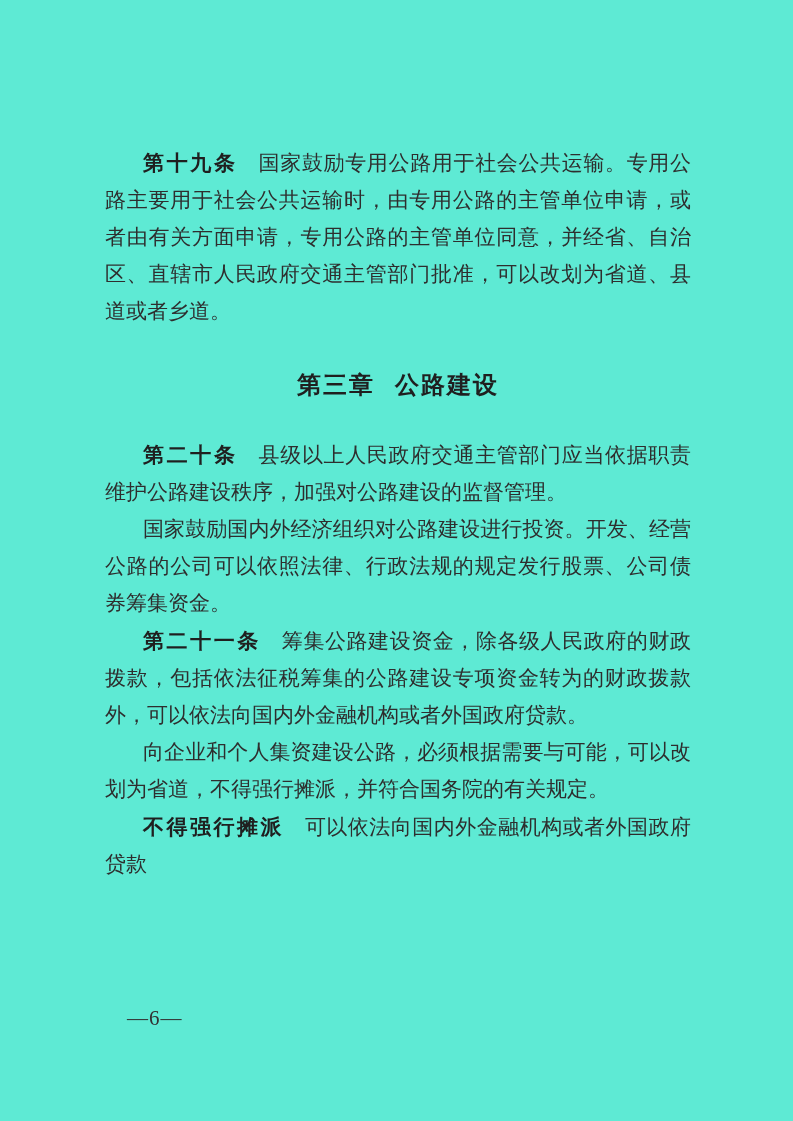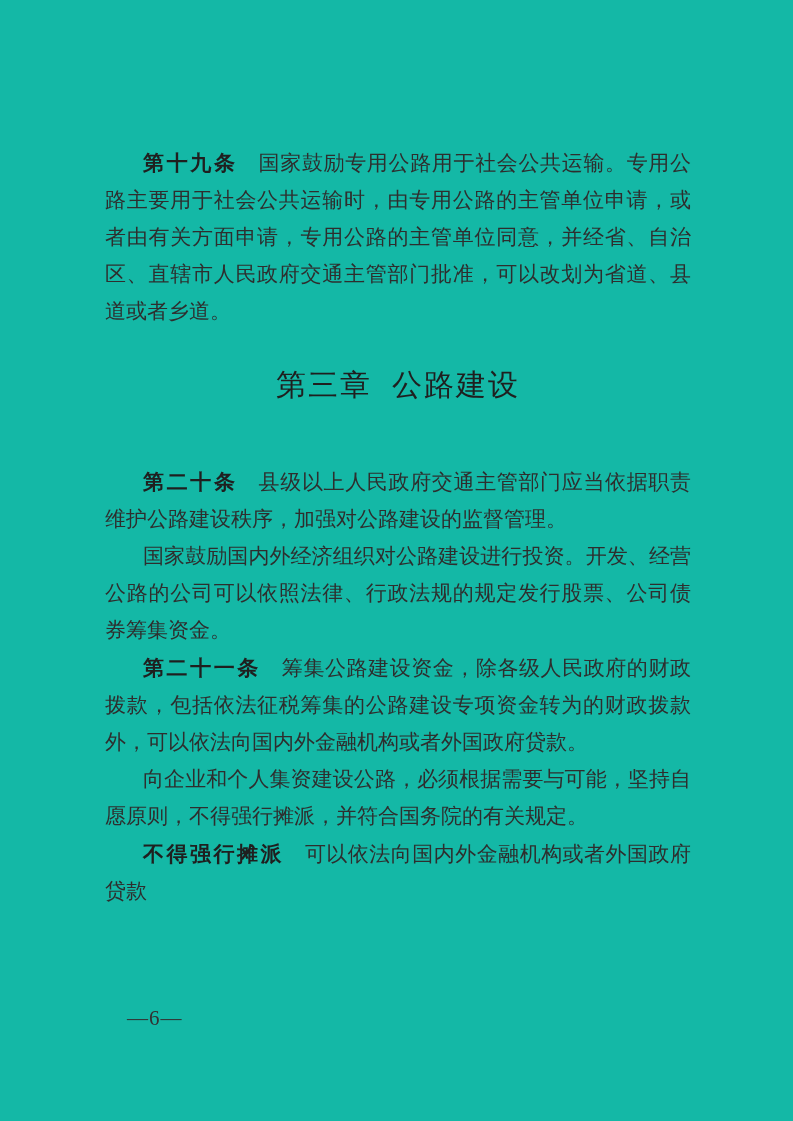--- a/index.html
+++ b/index.html
@@ -5,21 +5,21 @@
   html, body {
     margin: 0;
     padding: 0;
     background: #e8e8e6;
   }
   .page {
     position: relative;
     width: 793px;
     height: 1121px;
     margin: 0 auto;
-    background: #14b8a6;
+    background: #5eead4;
     overflow: hidden;
     font-family: "Liberation Serif", "DejaVu Serif", serif;
     color: #2e2e2e;
   }
   .body-text {
     position: absolute;
     left: 105px;
     top: 144px;
     width: 586px;
     font-size: 21px;
@@ -32,25 +32,25 @@
     text-indent: 38px;
   }
   .article-label {
     font-weight: bold;
     font-family: "Liberation Sans", "DejaVu Sans", sans-serif;
     color: #1f1f1f;
     margin-right: 21px;
     letter-spacing: 2px;
   }
   .chapter {
-    margin: 36px 0 60px 0;
+    margin: 36px 0 33px 0;
     text-indent: 0;
     text-align: center;
-    font-size: 30px;
-    font-weight: normal;
+    font-size: 24px;
+    font-weight: bold;
     font-family: "Liberation Sans", "DejaVu Sans", sans-serif;
     color: #1f1f1f;
     letter-spacing: 2px;
   }
   .chapter-number {
     margin-right: 20px;
   }
   .page-number {
     position: absolute;
     left: 127px;
@@ -70,21 +70,21 @@
 
     <h2 class="chapter"><span class="chapter-number">第三章</span><span>公路建设</span></h2>
 
     <p class="para"><span class="article-label">第二十条</span><span>县级以上人民政府交通主管部门应当依据职责维护公路建设秩序，加强对公路建设的监督管理。</span></p>
 
     <p class="para"><span>国家鼓励国内外经济组织对公路建设进行投资。开发、经营公路的公司可以依照法律、行政法规的规定发行股票、公司债券筹集资金。</span></p>
 
     <p class="para"><span class="article-label">第二十一条</span><span>筹集公路建设资金，除各级人民政府的财政拨款，包括依法征税筹集的公路建设专项资金转为的财政拨款外，可以依法向国内外金融机构或者外国政府贷款。</span></p>
 
 
-    <p class="para"><span>向企业和个人集资建设公路，必须根据需要与可能，坚持自愿原则，不得强行摊派，并符合国务院的有关规定。</span></p>
+    <p class="para"><span>向企业和个人集资建设公路，必须根据需要与可能，可以改划为省道，不得强行摊派，并符合国务院的有关规定。</span></p>
 
 
     <p class="para"><span class="article-label">不得强行摊派</span><span>可以依法向国内外金融机构或者外国政府贷款</span></p>
 
   </div>
 
   <div class="page-number">—6—</div>
 </div>
 
 </body></html>

